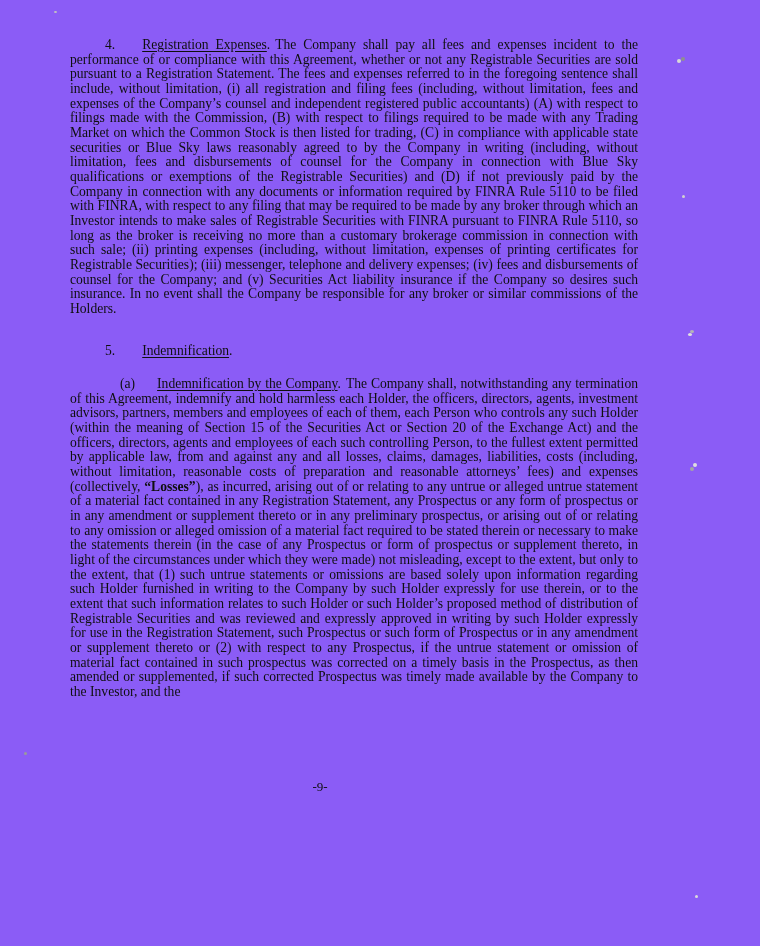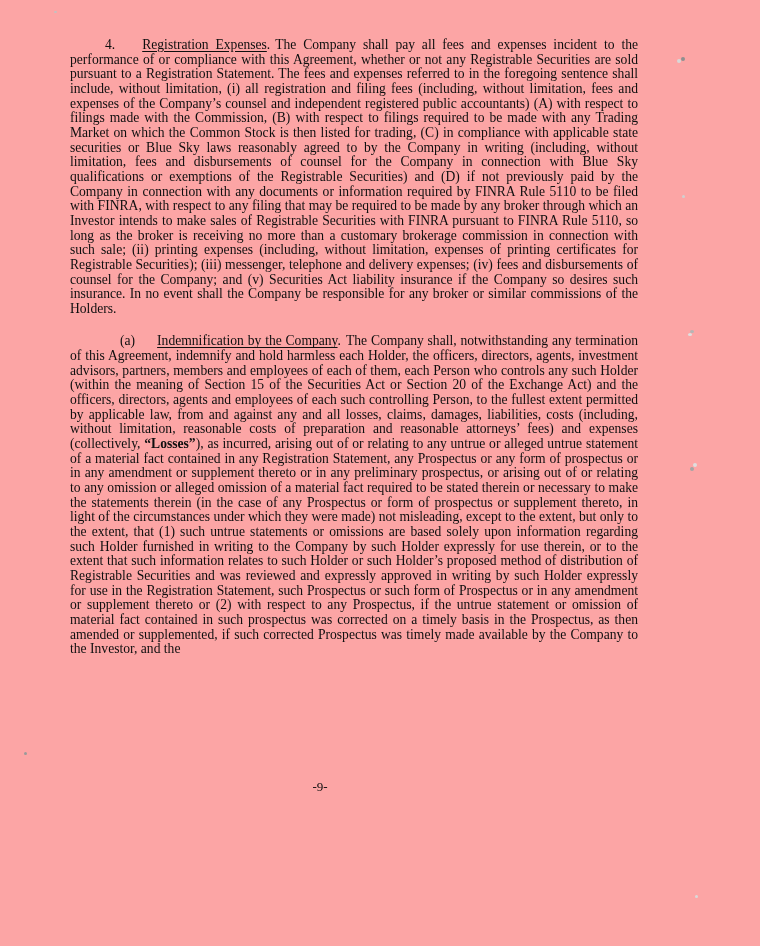--- a/index.html
+++ b/index.html
@@ -4,21 +4,21 @@
 <style>
   html, body {
     margin: 0;
     padding: 0;
     background: #ffffff;
   }
   .sheet {
     position: relative;
     width: 760px;
     height: 946px;
-    background: #fca5a5;
+    background: #8b5cf6;
     overflow: hidden;
     font-family: "Liberation Serif", "DejaVu Serif", serif;
     color: #171717;
   }
   .textblock {
     position: absolute;
     left: 70px;
     top: 38px;
     width: 568px;
     text-align: justify;
@@ -62,20 +62,23 @@
 <body>
 
 <div class="sheet">
 
   <div class="textblock">
 
     <p class="para para-4">
       <span class="ind-4"></span><span>4.</span><span class="tab"></span><span class="u">Registration Expenses</span><span>.</span><span class="gap"></span><span>The Company shall pay all fees and expenses incident to the performance of or compliance with this Agreement, whether or not any Registrable Securities are sold pursuant to a Registration Statement. The fees and expenses referred to in the foregoing sentence shall include, without limitation, (i) all registration and filing fees (including, without limitation, fees and expenses of the Company’s counsel and independent registered public accountants) (A) with respect to filings made with the Commission, (B) with respect to filings required to be made with any Trading Market on which the Common Stock is then listed for trading, (C) in compliance with applicable state securities or Blue Sky laws reasonably agreed to by the Company in writing (including, without limitation, fees and disbursements of counsel for the Company in connection with Blue Sky qualifications or exemptions of the Registrable Securities) and (D) if not previously paid by the Company in connection with any documents or information required by FINRA Rule 5110 to be filed with FINRA, with respect to any filing that may be required to be made by any broker through which an Investor intends to make sales of Registrable Securities with FINRA pursuant to FINRA Rule 5110, so long as the broker is receiving no more than a customary brokerage commission in connection with such sale; (ii) printing expenses (including, without limitation, expenses of printing certificates for Registrable Securities); (iii) messenger, telephone and delivery expenses; (iv) fees and disbursements of counsel for the Company; and (v) Securities Act liability insurance if the Company so desires such insurance.  In no event shall the Company be responsible for any broker or similar commissions of the Holders.</span>
     </p>
 
+    <p class="para para-h5">
+      <span class="ind-5"></span><span>5.</span><span class="tab"></span><span class="u">Indemnification</span><span>.</span>
+    </p>
 
     <p class="para para-a">
       <span class="ind-a"></span><span>(a)</span><span class="tab-a"></span><span class="u">Indemnification by the Company</span><span>.</span><span class="gap"></span><span>The Company shall, notwithstanding any termination of this Agreement, indemnify and hold harmless each Holder, the officers, directors, agents, investment advisors, partners, members and employees of each of them, each Person who controls any such Holder (within the meaning of Section 15 of the Securities Act or Section 20 of the Exchange Act) and the officers, directors, agents and employees of each such controlling Person, to the fullest extent permitted by applicable law, from and against any and all losses, claims, damages, liabilities, costs (including, without limitation, reasonable costs of preparation and reasonable attorneys’ fees) and expenses (collectively, </span><span class="bold">“Losses”</span><span>), as incurred, arising out of or relating to any untrue or alleged untrue statement of a material fact contained in any Registration Statement, any Prospectus or any form of prospectus or in any amendment or supplement thereto or in any preliminary prospectus, or arising out of or relating to any omission or alleged omission of a material fact required to be stated therein or necessary to make the statements therein (in the case of any Prospectus or form of prospectus or supplement thereto, in light of the circumstances under which they were made) not misleading, except to the extent, but only to the extent, that (1) such untrue statements or omissions are based solely upon information regarding such Holder furnished in writing to the Company by such Holder expressly for use therein, or to the extent that such information relates to such Holder or such Holder’s proposed method of distribution of Registrable Securities and was reviewed and expressly approved in writing by such Holder expressly for use in the Registration Statement, such Prospectus or such form of Prospectus or in any amendment or supplement thereto or (2) with respect to any Prospectus, if the untrue statement or omission of material fact contained in such prospectus was corrected on a timely basis in the Prospectus, as then amended or supplemented, if such corrected Prospectus was timely made available by the Company to the Investor, and the</span>
     </p>
 
   </div>
 
   <div class="pagenum">-9-</div>
 
   <div class="speck sp1"></div>

